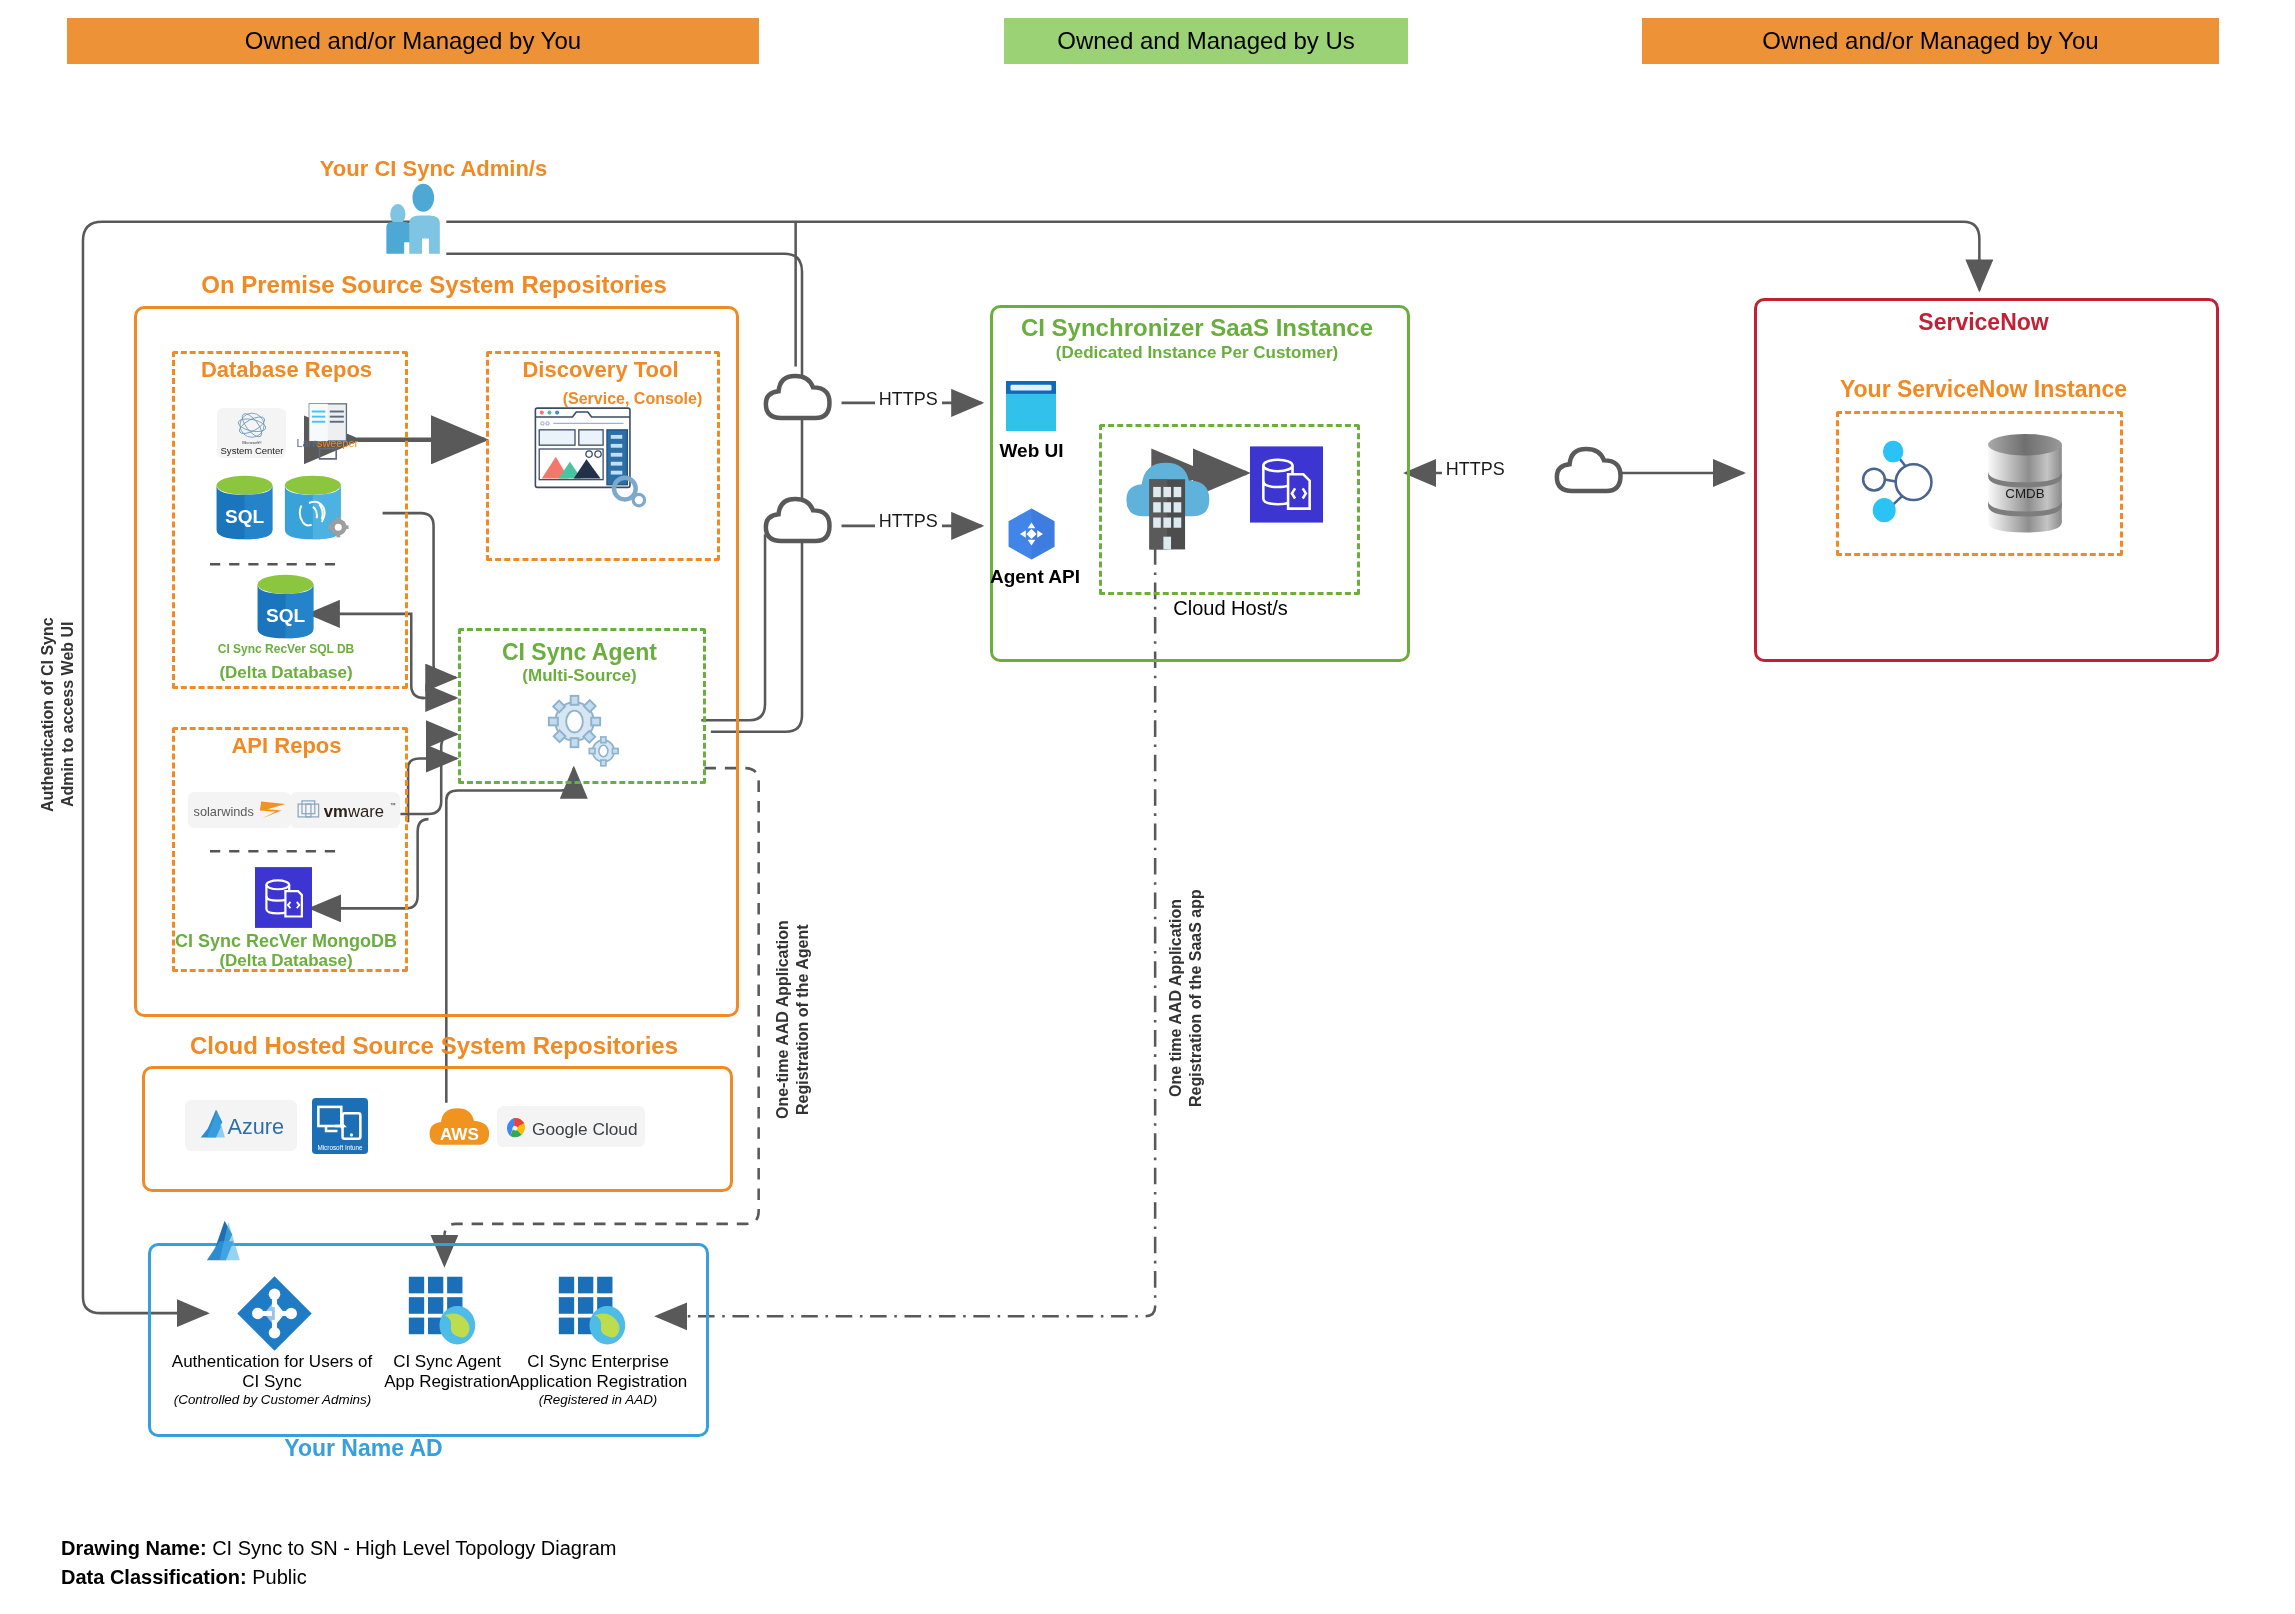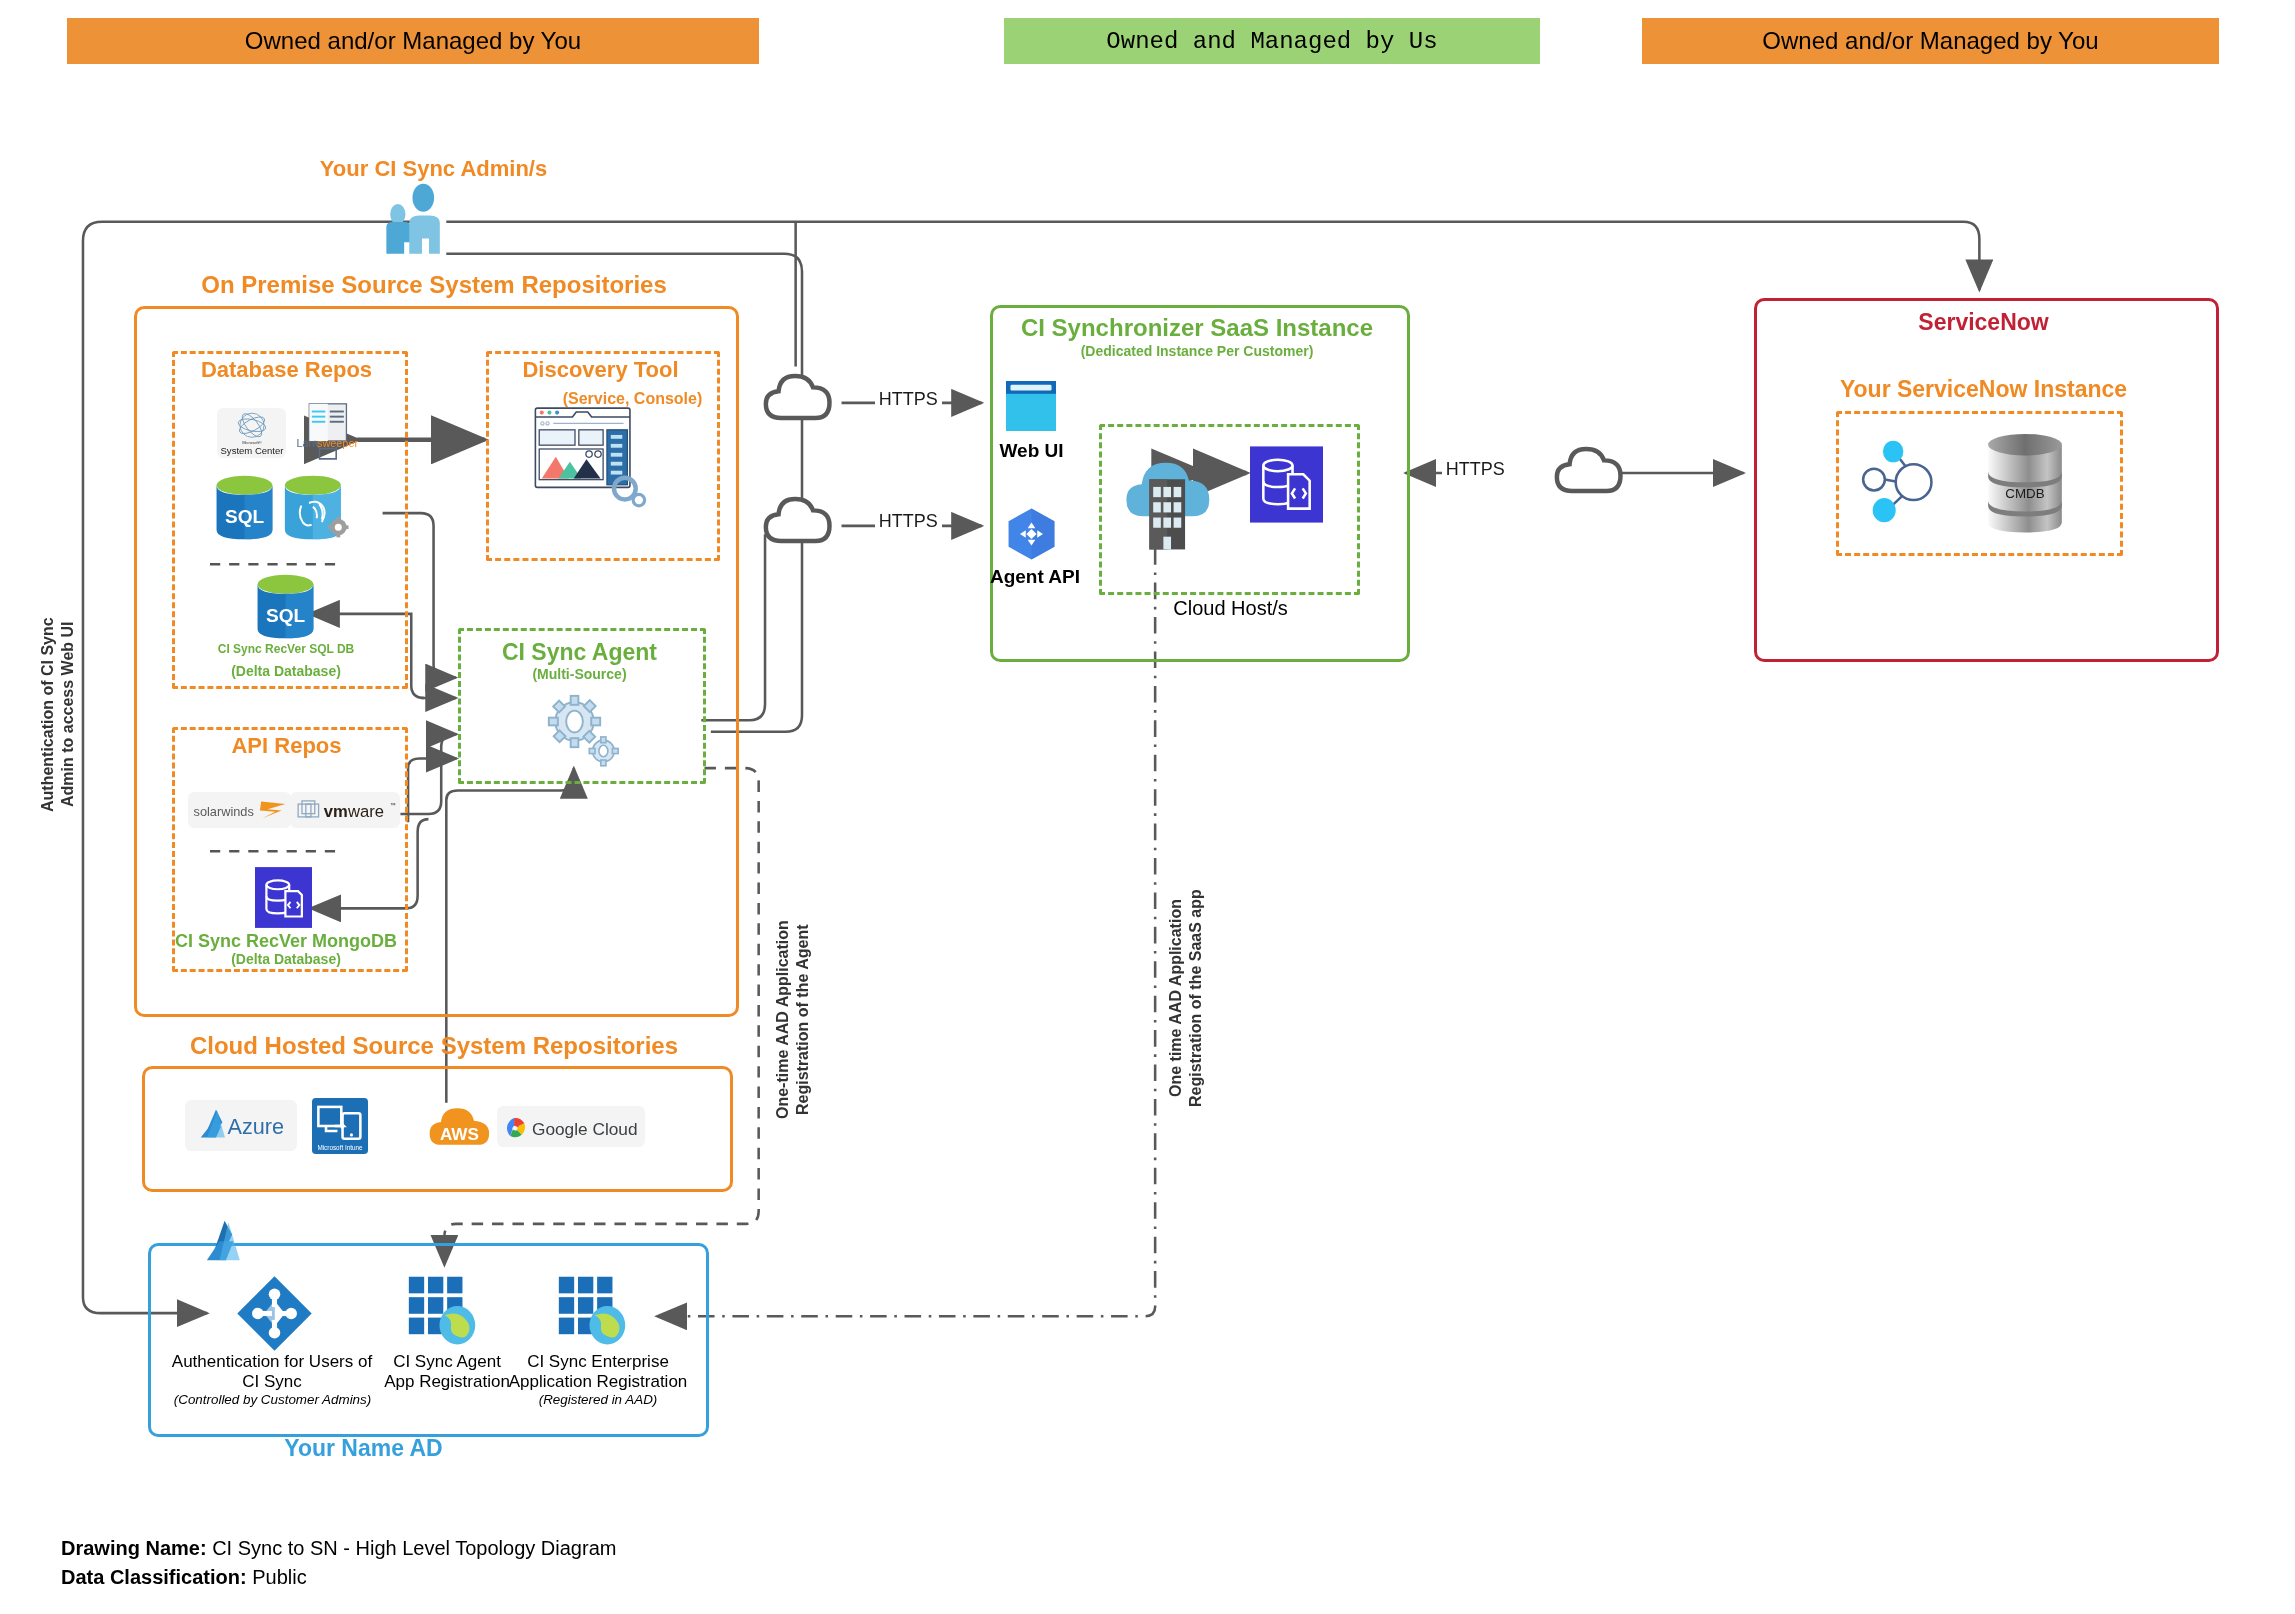--- a/index.html
+++ b/index.html
@@ -13,42 +13,42 @@
   .grp-orange{border:3.2px solid #F08A24;border-radius:10.2px;}
   .grp-dash-orange{border:3.8px dashed #F08A24;border-radius:2.6px;}
   .grp-dash-green{border:3.8px dashed #6AAF3E;border-radius:2.6px;}
   .grp-green{border:3.2px solid #6AAF3E;border-radius:10.2px;}
   .grp-red{border:3.2px solid #C22135;border-radius:10.2px;}
   .grp-blue{border:3.2px solid #36A0DC;border-radius:10.2px;}
 
   .ttl-orange{color:#F08A24;font-weight:bold;font-size:22px;text-align:center;line-height:1.15;}
   .ttl-orange-sm{color:#F08A24;font-weight:bold;font-size:16px;text-align:center;line-height:1.15;}
   .ttl-green{color:#6AAF3E;font-weight:bold;font-size:23px;text-align:center;line-height:1.15;}
-  .ttl-green-sm{color:#6AAF3E;font-weight:bold;font-size:14px;text-align:center;line-height:1.15;}
+  .ttl-green-sm{color:#6AAF3E;font-weight:bold;font-size:17px;text-align:center;line-height:1.15;}
   .ttl-red{color:#C22135;font-weight:bold;font-size:22px;text-align:center;}
   .ttl-blue{color:#36A0DC;font-weight:bold;font-size:22px;text-align:center;}
   .lbl-black{color:#000;font-size:17px;text-align:center;line-height:1.2;}
   .lbl-black-sm{color:#000;font-size:13.4px;font-style:italic;text-align:center;line-height:1.2;}
   .lbl-https{color:#1a1a1a;font-size:18px;background:#fff;padding:0 3.8px;}
   .vtext{color:#333;font-weight:bold;font-size:16px;line-height:1.25;
          writing-mode:vertical-rl;transform:rotate(180deg);text-align:center;white-space:pre-line;}
   .footer-t{font-size:20px;color:#000;line-height:1.45;}
   .footer-t b{font-weight:bold;}
   svg{overflow:visible;}
   .logobox{background:#F4F4F4;border-radius:6.4px;display:flex;align-items:center;justify-content:center;}
 </style>
 </head>
 <body>
 
 <div id="page">
 
   <div class="abs banner banner-orange" style="left:67px;top:18px;width:692px;">
     <span>Owned and/or Managed by You</span>
   </div>
-  <div class="abs banner banner-green" style="left:1004px;top:18px;width:536px;font-family:Liberation Mono, monospace;">
+  <div class="abs banner banner-green" style="left:1004px;top:18px;width:404px;">
     <span>Owned and Managed by Us</span>
   </div>
   <div class="abs banner banner-orange" style="left:1642px;top:18px;width:577px;">
     <span>Owned and/or Managed by You</span>
   </div>
 
   <svg class="abs" style="left:0;top:0;width:2295px;height:1614px;pointer-events:none;" viewBox="0 0 3600 2532" width="2295" height="1614">
     <defs>
       <marker id="arr" markerWidth="11" markerHeight="9" refX="10" refY="4.5" orient="auto">
         <path d="M0,0 L11,4.5 L0,9 z" fill="#595959"></path>

